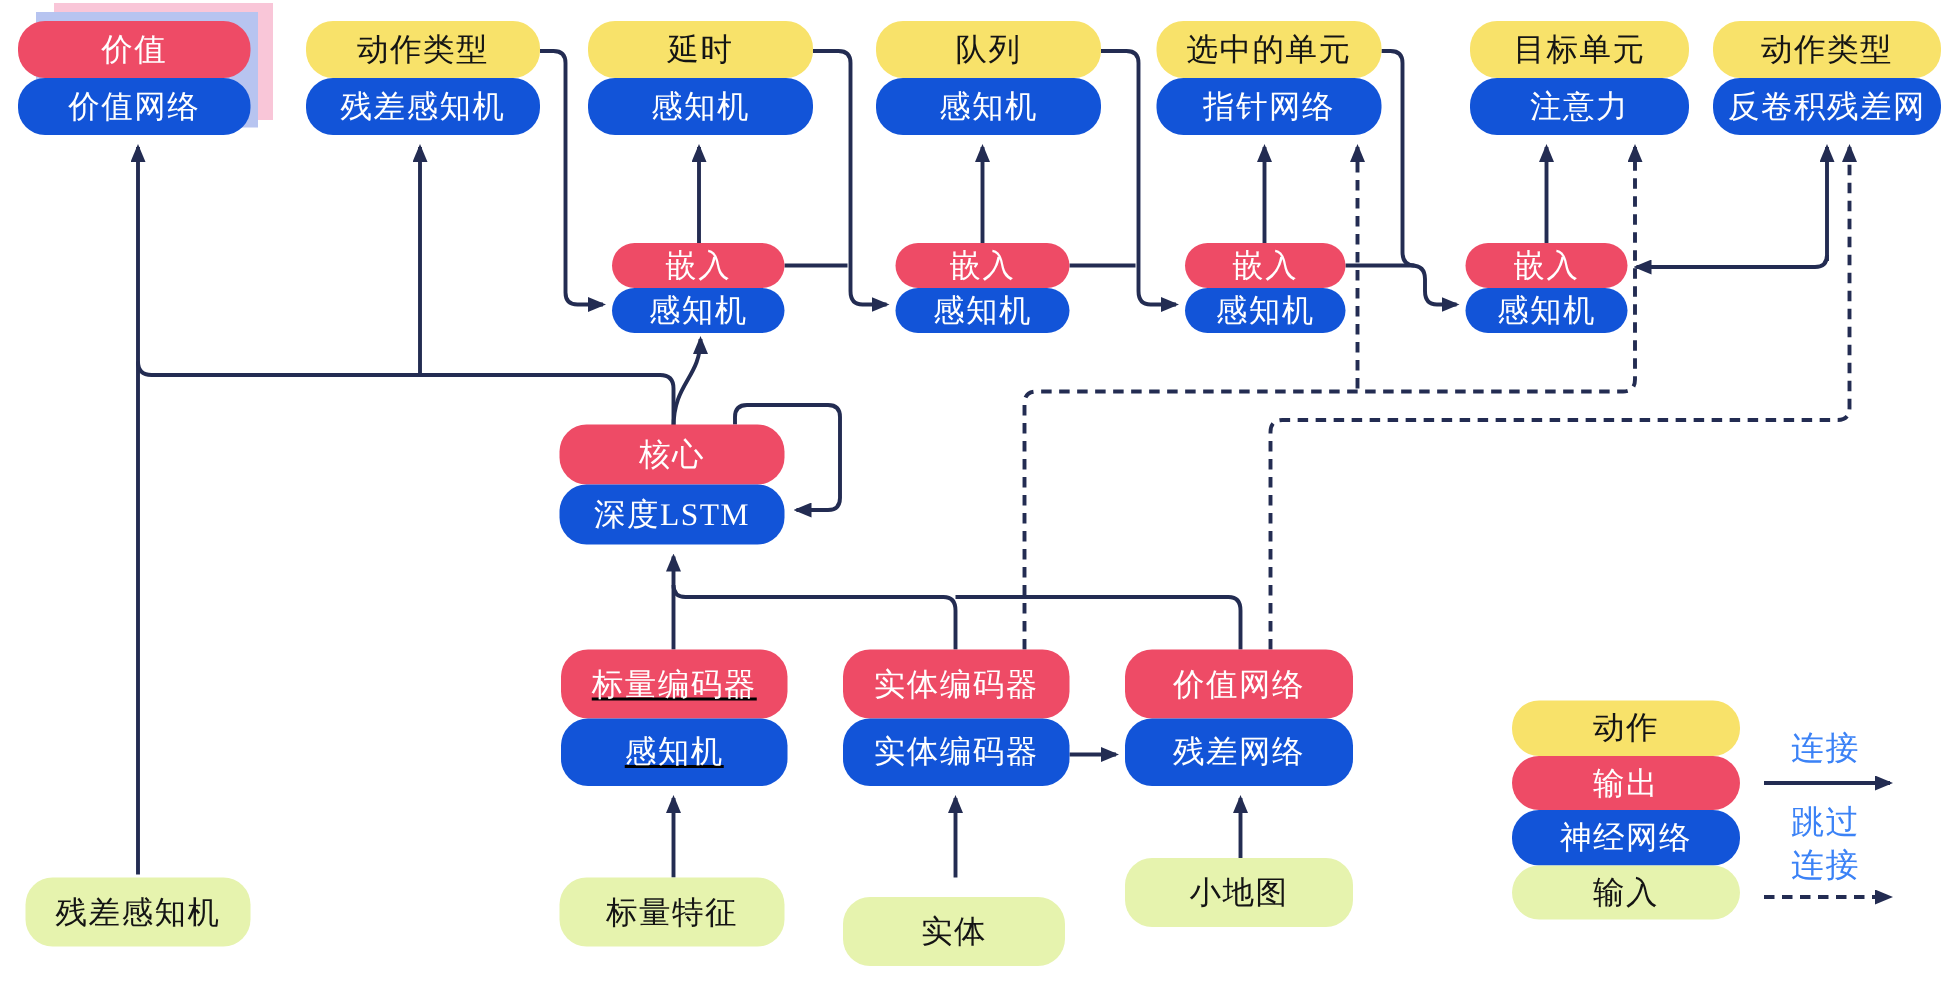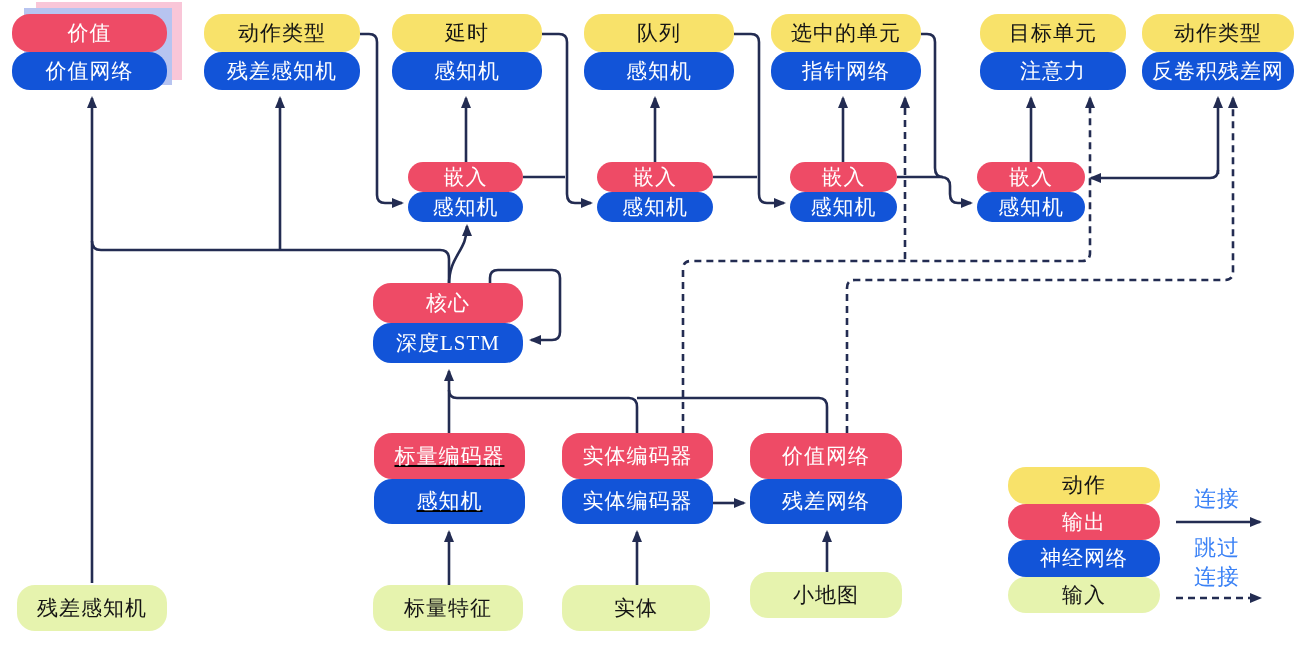--- a/index.html
+++ b/index.html
@@ -153,21 +153,21 @@
     <div class="row red">价值网络</div>
     <div class="row blue">残差网络</div>
   </div>
 
   <div class="node" style="left:17px;top:585px;width:150px;height:46px;">
     <div class="row green">残差感知机</div>
   </div>
   <div class="node" style="left:373px;top:585px;width:150px;height:46px;">
     <div class="row green">标量特征</div>
   </div>
-  <div class="node" style="left:562px;top:585px;width:148px;height:46px;">
+  <div class="node" style="left:562px;top:598px;width:148px;height:46px;">
     <div class="row green">实体</div>
   </div>
   <div class="node" style="left:750px;top:572px;width:152px;height:46px;">
     <div class="row green">小地图</div>
   </div>
 
   <div class="node" style="left:1008px;top:467px;width:152px;height:146px;">
     <div class="row yellow">动作</div>
     <div class="row red">输出</div>
     <div class="row blue">神经网络</div>

